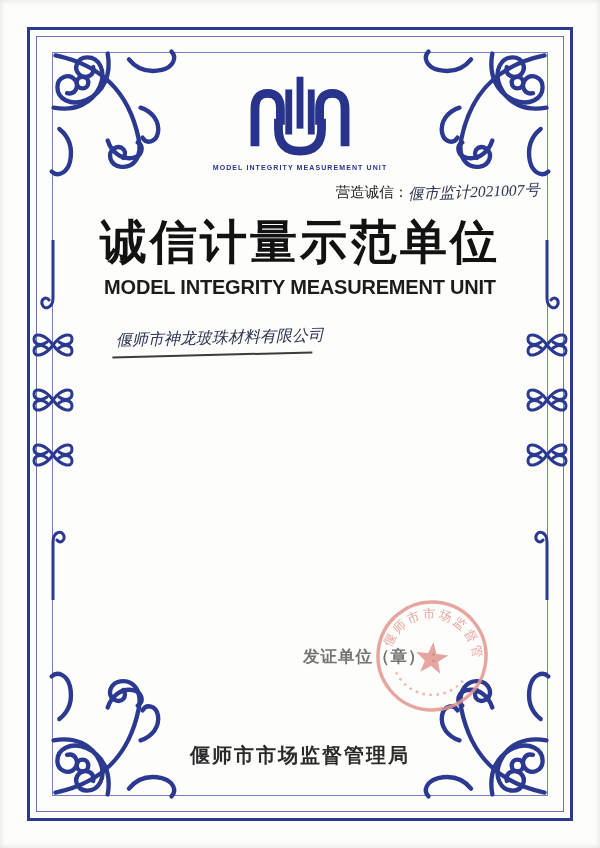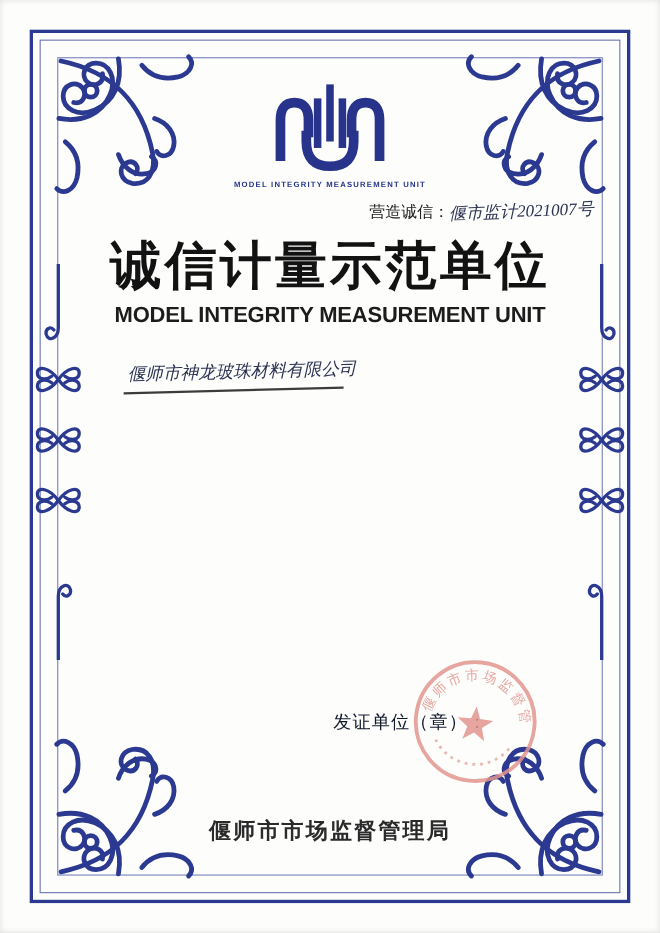--- a/index.html
+++ b/index.html
@@ -62,21 +62,21 @@
     transform:rotate(-1.5deg); text-align:center; white-space:nowrap;
   }
   .body-par {
     position:absolute; top:376px; left:84px; right:58px;
     font-size:20px; line-height:38px; font-weight:600;
     color:#2e2e2e; text-align:justify; text-indent:2em;
     letter-spacing:1px; font-family:"Liberation Sans", sans-serif;
   }
   .issuer {
     position:absolute; top:646px; left:303px;
-    font-size:16.5px; font-weight:normal; color:#0f172a; letter-spacing:1px;
+    font-size:16.5px; font-weight:bold; color:#737373; letter-spacing:1px;
     font-family:"Liberation Sans", sans-serif;
   }
   .seal { position:absolute; top:596px; left:372px; width:120px; height:120px;
           transform:rotate(6deg); opacity:.85; }
   .footer-org {
     position:absolute; top:742px; left:0; right:0; text-align:center;
     font-size:20px; font-weight:bold; letter-spacing:2px; color:#2a2a2a;
     font-family:"Liberation Sans", sans-serif;
   }
 </style>

